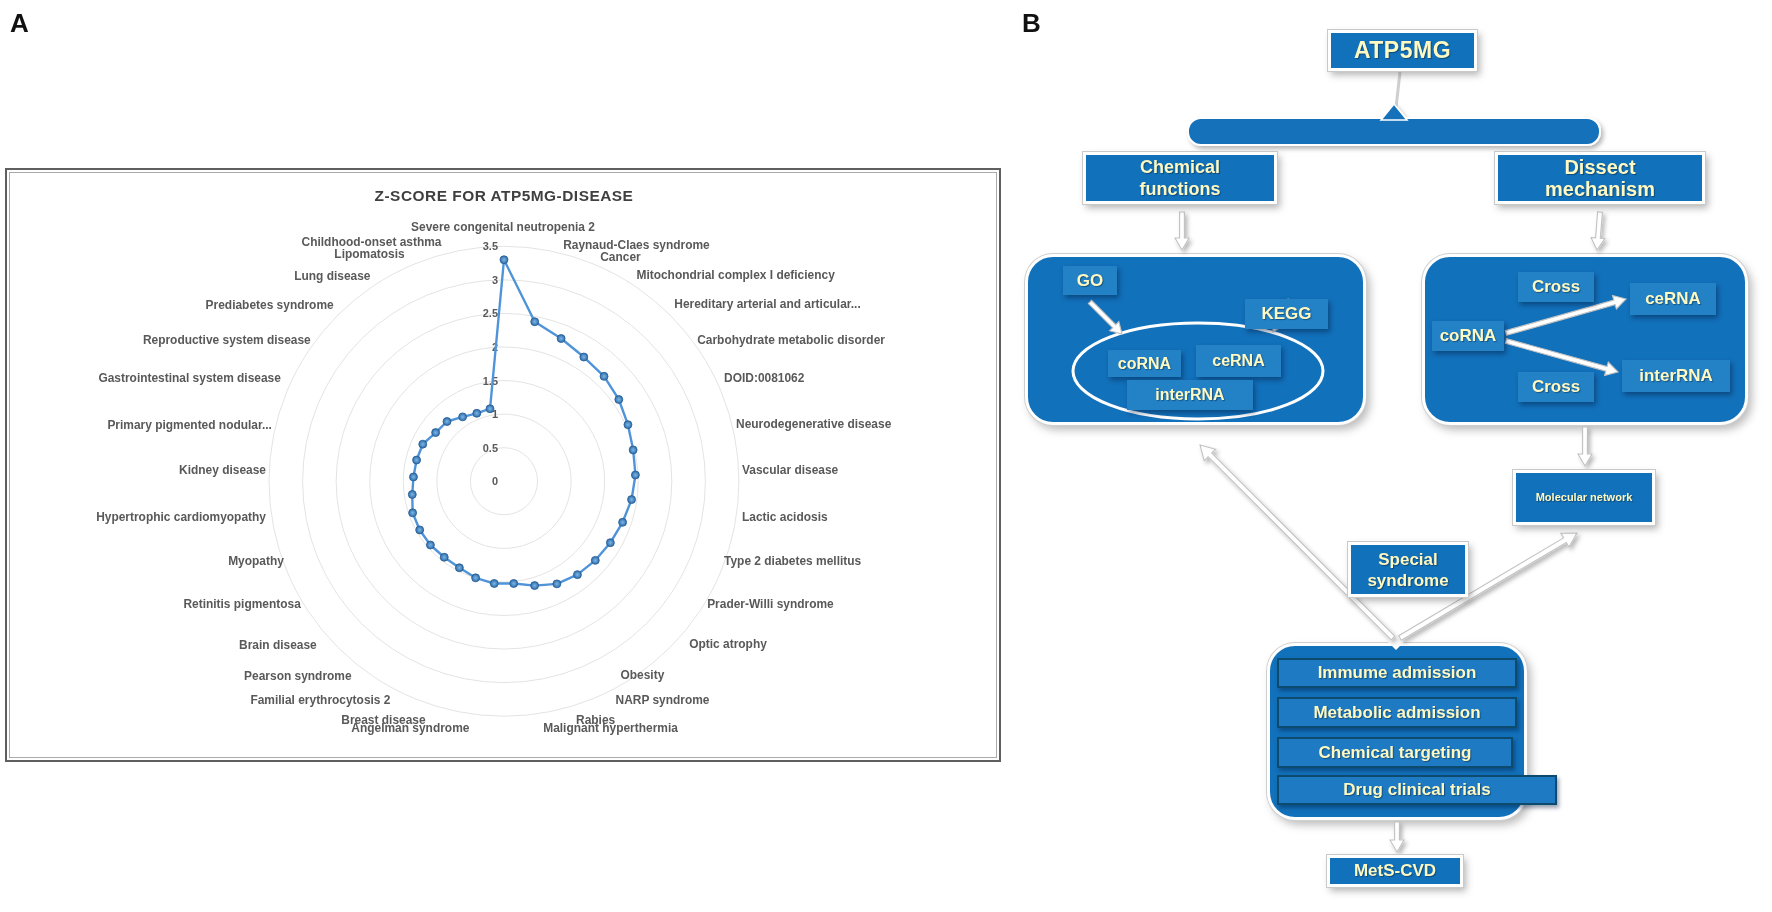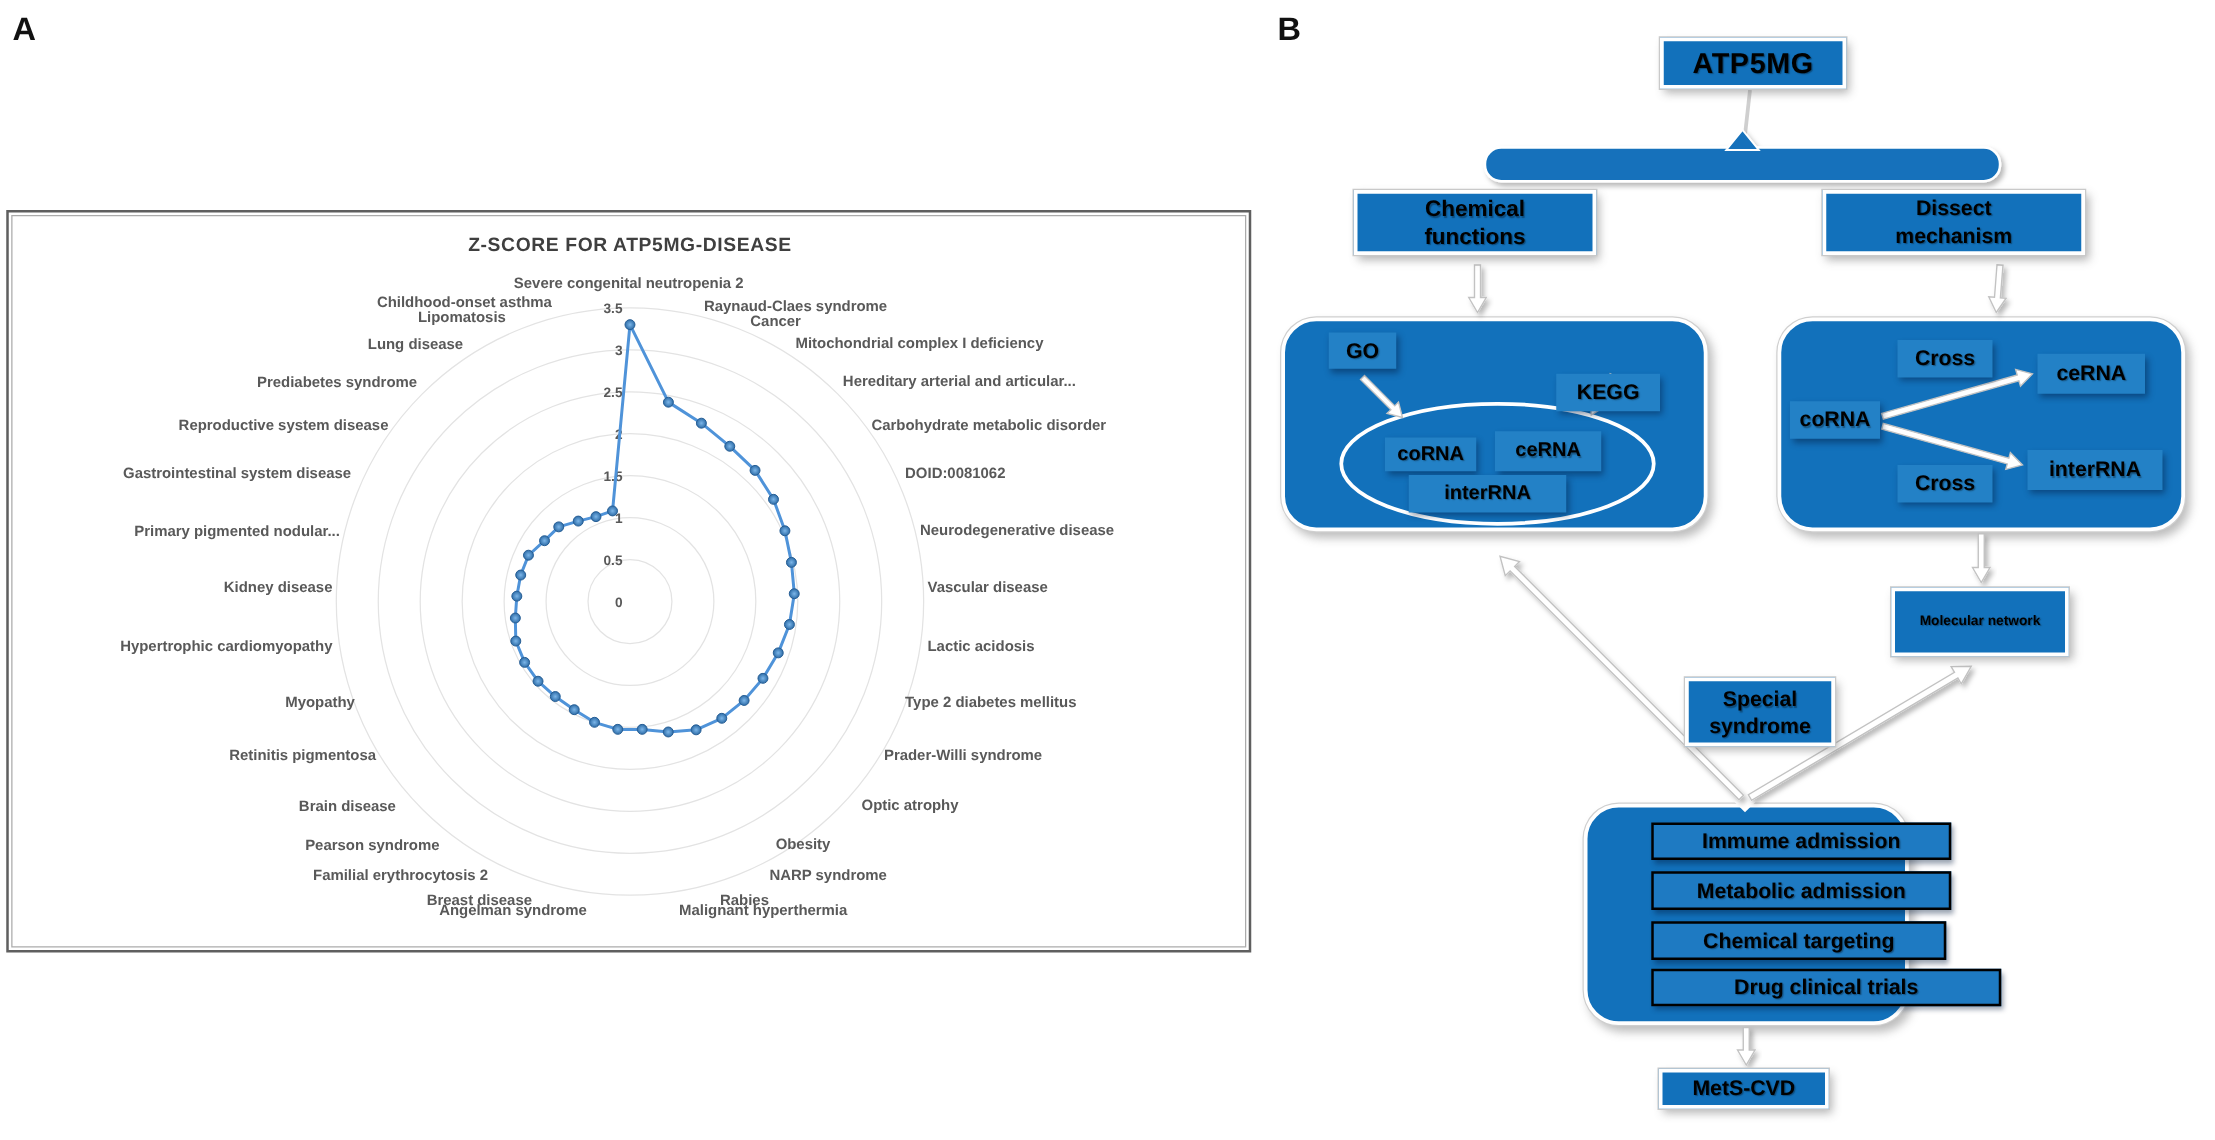--- a/index.html
+++ b/index.html
@@ -6,28 +6,28 @@
   body{width:1772px;height:912px;position:relative;overflow:hidden;
        font-family:"Liberation Sans","DejaVu Sans",sans-serif;}
   .panel-label{position:absolute;font-size:26px;font-weight:bold;color:#111;}
   
   .frameA{position:absolute;left:5px;top:168px;width:996px;height:594px;
           border:2px solid #5f5f5f;background:#fff;box-sizing:border-box;}
   .frameA-inner{position:absolute;inset:2px;border:1px solid #ababab;}
   #radar{position:absolute;inset:3px;}
   
   .node{position:absolute;display:flex;align-items:center;justify-content:center;
-        text-align:center;color:#000000;font-weight:bold;box-sizing:border-box;
+        text-align:center;color:#fef9c3;font-weight:bold;box-sizing:border-box;
         text-shadow:1px 1px 1px rgba(0,0,0,.35);z-index:3;}
   .bbox{background:#1271BB;border:3px solid #ffffff;
         box-shadow:0 0 0 1px #c9c9c9, 3px 4px 7px rgba(90,90,90,.45);}
   .container{background:#1271BB;border:3px solid #ffffff;border-radius:28px;
         box-shadow:0 0 0 1px #cfcfcf, 4px 5px 8px rgba(90,90,90,.4);z-index:1;}
   .tile{background:#2381C6;box-shadow:2px 3px 5px rgba(0,25,60,.45);}
-  .wtile{background:#1e7ac2;border:2px solid #000000;box-shadow:2px 3px 4px rgba(0,25,60,.4);margin-left:44px;}
+  .wtile{background:#1e7ac2;border:2px solid #0c4a6e;box-shadow:2px 3px 4px rgba(0,25,60,.4);}
   #flow-svg{position:absolute;left:0;top:0;width:1772px;height:912px;z-index:2;}
 </style>
 </head>
 <body>
 
 <div class="panel-label" style="left:10px;top:8px;">A</div>
 
 <div class="frameA">
   <div class="frameA-inner"></div>
   <svg id="radar" viewBox="0 0 990 588">
@@ -148,21 +148,21 @@
     <polygon points="1505.4,343.3 1605.8,371.1 1604.6,375.5 1618.0,372.0 1608.3,362.1 1607.1,366.5 1506.6,338.7" fill="#ffffff" stroke="#c2c2c2" stroke-width="1.1"></polygon>
     <polygon points="1582.6,427.0 1582.6,454.0 1578.0,454.0 1585.0,466.0 1592.0,454.0 1587.4,454.0 1587.4,427.0" fill="#ffffff" stroke="#c2c2c2" stroke-width="1.1" filter="url(#ds)"></polygon>
     <polygon points="1394.8,636.2 1211.7,453.1 1215.6,449.2 1200.0,445.0 1204.2,460.6 1208.1,456.7 1391.2,639.8" fill="#ffffff" stroke="#c2c2c2" stroke-width="1.1" filter="url(#ds)"></polygon>
     <polygon points="1401.3,640.2 1566.3,542.4 1569.0,547.0 1577.0,533.0 1560.9,533.3 1563.6,537.9 1398.7,635.8" fill="#ffffff" stroke="#c2c2c2" stroke-width="1.1" filter="url(#ds)"></polygon>
     <polygon points="1394.6,822.0 1394.6,840.0 1390.0,840.0 1397.0,852.0 1404.0,840.0 1399.4,840.0 1399.4,822.0" fill="#ffffff" stroke="#c2c2c2" stroke-width="1.1" filter="url(#ds)"></polygon>
   </svg>
 
 <div class="node bbox" style="left:1328px;top:30px;width:149px;height:41px;font-size:23px;letter-spacing:.5px;">ATP5MG</div>
 
 <div class="node bbox" style="left:1083px;top:152px;width:194px;height:52px;font-size:18px;line-height:22px;padding:0 30px;">Chemical functions</div>
-<div class="node bbox" style="left:1458px;top:152px;width:210px;height:52px;font-size:17px;line-height:22px;padding:0 30px;">Dissect mechanism</div>
+<div class="node bbox" style="left:1495px;top:152px;width:210px;height:52px;font-size:20px;line-height:22px;padding:0 30px;">Dissect mechanism</div>
 
 <div class="node container" style="left:1025px;top:254px;width:341px;height:171px;"></div>
 <div class="node tile" style="left:1063px;top:266px;width:54px;height:29px;font-size:17px;">GO</div>
 <div class="node tile" style="left:1245px;top:263px;width:83px;height:30px;font-size:17px;margin-top:36px;">KEGG</div>
 <div class="node tile" style="left:1108px;top:350px;width:73px;height:27px;font-size:16px;">coRNA</div>
 <div class="node tile" style="left:1196px;top:345px;width:85px;height:32px;font-size:16px;">ceRNA</div>
 <div class="node tile" style="left:1127px;top:380px;width:126px;height:30px;font-size:16px;">interRNA</div>
 
 <div class="node container" style="left:1422px;top:254px;width:326px;height:171px;"></div>
 <div class="node tile" style="left:1518px;top:272px;width:76px;height:30px;font-size:17px;">Cross</div>

